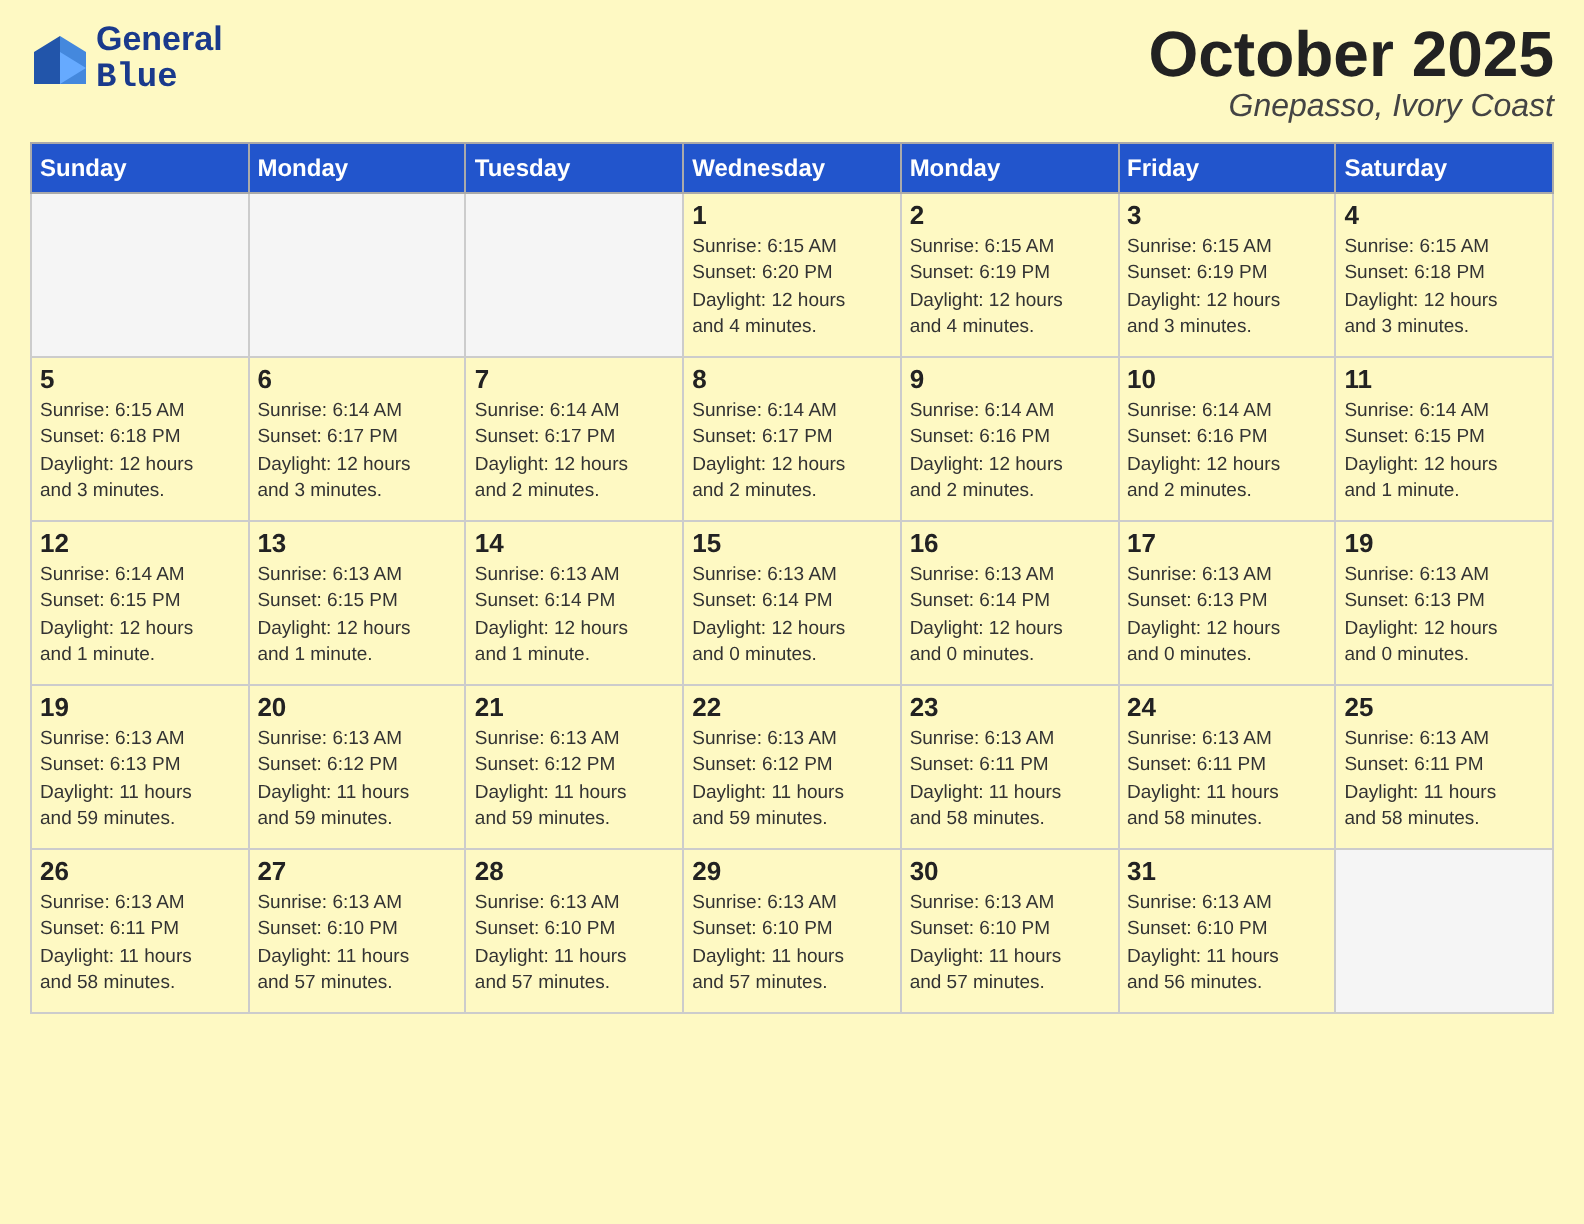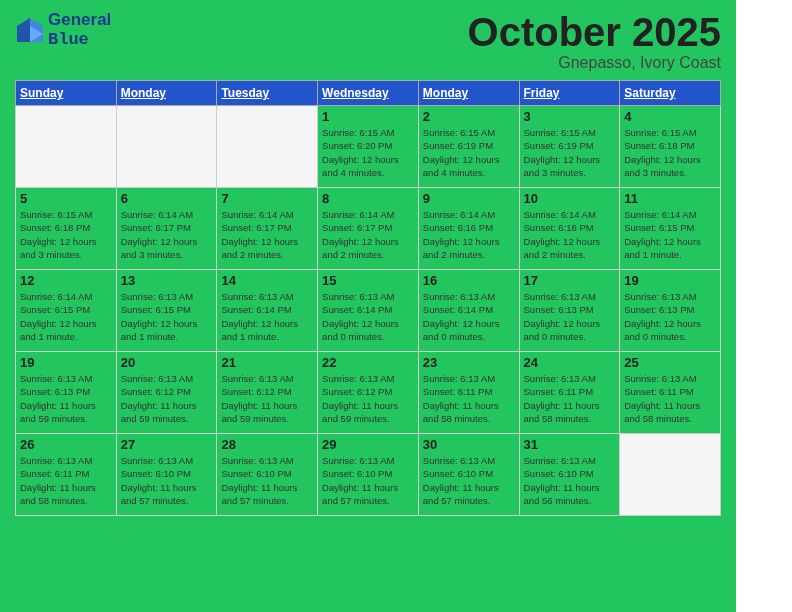--- a/index.html
+++ b/index.html
@@ -4,67 +4,67 @@
   <style>
     * { box-sizing: border-box; margin: 0; padding: 0; }
     body {
       font-family: Arial, sans-serif;
       background: #fff;
       width: 792px;
       height: 612px;
       overflow: hidden;
     }
     .page {
-      width: 736px;
+      width: 792px;
       height: 612px;
       padding: 10px 15px;
-      background: #22c55e;
+      background: #fef9c3;
     }
     .header {
       display: flex;
       align-items: flex-start;
       justify-content: space-between;
       margin-bottom: 8px;
     }
     .logo {
       display: flex;
       align-items: center;
     }
     .logo-icon {
       width: 30px;
       height: 28px;
       margin-right: 3px;
     }
     .title-block {
       text-align: right;
     }
     .title-block h1 {
-      font-size: 40px;
+      font-size: 32px;
       font-weight: bold;
       color: #222;
       line-height: 1.1;
     }
     .title-block h2 {
       font-size: 16px;
       color: #444;
       font-weight: normal;
+      font-style: italic;
     }
     .calendar {
       width: 100%;
       border-collapse: collapse;
     }
     .calendar thead tr th {
       background: #2255cc;
       color: #fff;
       font-size: 12px;
       font-weight: bold;
       padding: 5px 4px;
       text-align: left;
       border: 1px solid #aaa;
-      text-decoration: underline;
     }
     .calendar tbody tr td {
       border: 1px solid #ccc;
       vertical-align: top;
       padding: 3px 4px;
       width: calc(100% / 7);
       height: 82px;
     }
     .calendar tbody tr td.empty {
       background: #f5f5f5;

